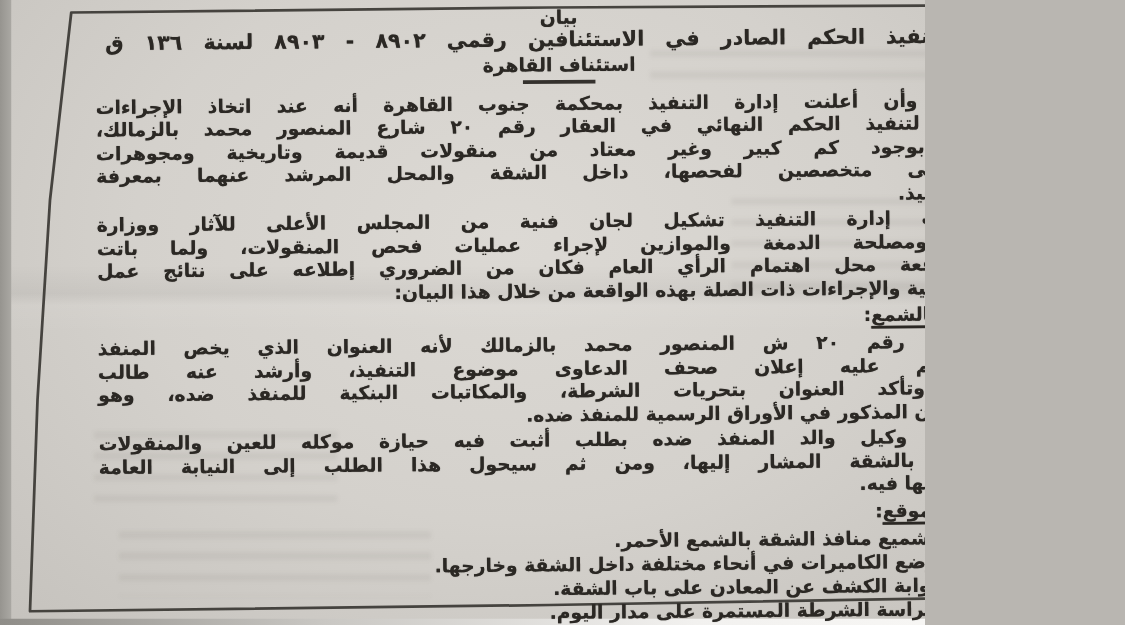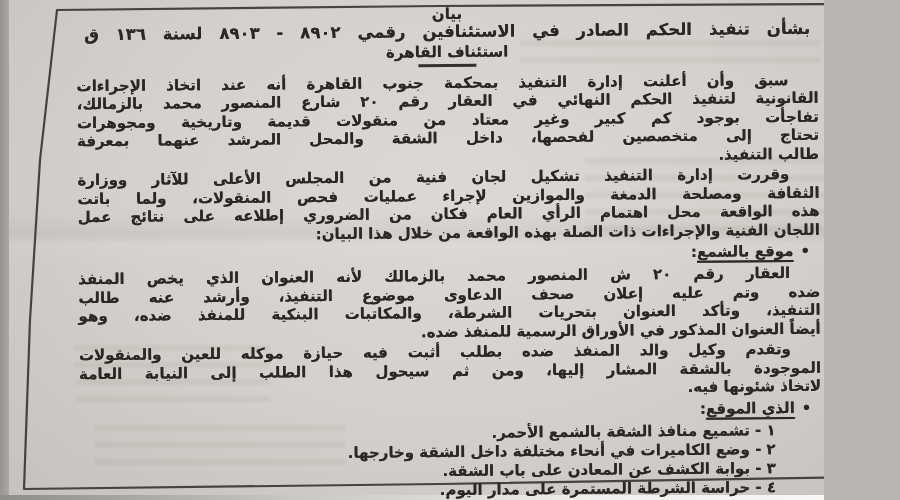--- a/index.html
+++ b/index.html
@@ -1,17 +1,17 @@
 <!DOCTYPE html>
 <html lang="ar"><head>
 <meta charset="utf-8">
 <style>
   html,body{margin:0;padding:0;}
   body{width:900px;height:500px;overflow:hidden;background:#b9b6b1;}
-  .photo{position:relative;width:824px;height:500px;font-family:"DejaVu Sans",sans-serif;overflow:hidden;}
+  .photo{position:relative;width:740px;height:500px;font-family:"DejaVu Sans",sans-serif;overflow:hidden;}
   .paper{position:absolute;inset:0;
     background:radial-gradient(ellipse at 55% 38%, #dcd9d4 0%, #d4d1cc 52%, #c5c2bd 100%);}
   .crease{position:absolute;left:0;top:212px;width:100%;height:54px;
     background:linear-gradient(180deg, rgba(0,0,0,0) 0%, rgba(0,0,0,0.045) 42%, rgba(255,255,255,0.06) 60%, rgba(0,0,0,0) 100%);}
   .edge-left{position:absolute;left:0;top:0;width:9px;height:100%;
     background:linear-gradient(90deg,#96948f,#aaa8a3);}
   .edge-bottom{position:absolute;left:0;bottom:0;width:100%;height:5px;
     background:linear-gradient(90deg,#8f8d88 0%, #c9c7c3 35%, #f2f1ef 75%, #f7f6f4 100%);}
   .frame{position:absolute;left:0;top:0;pointer-events:none;}
   .content{position:absolute;top:6px;left:78px;width:742px;direction:rtl;

